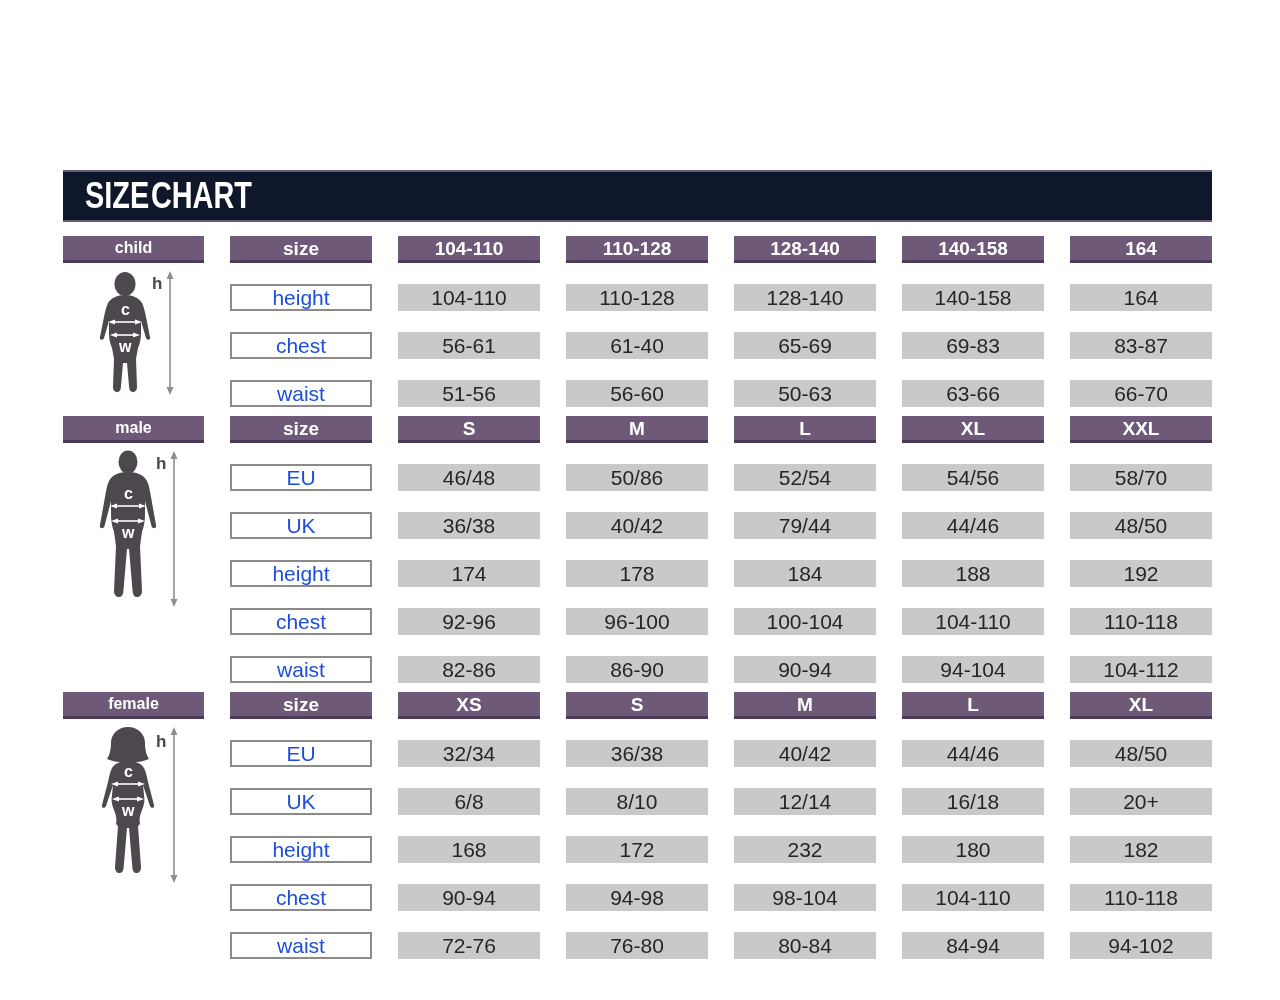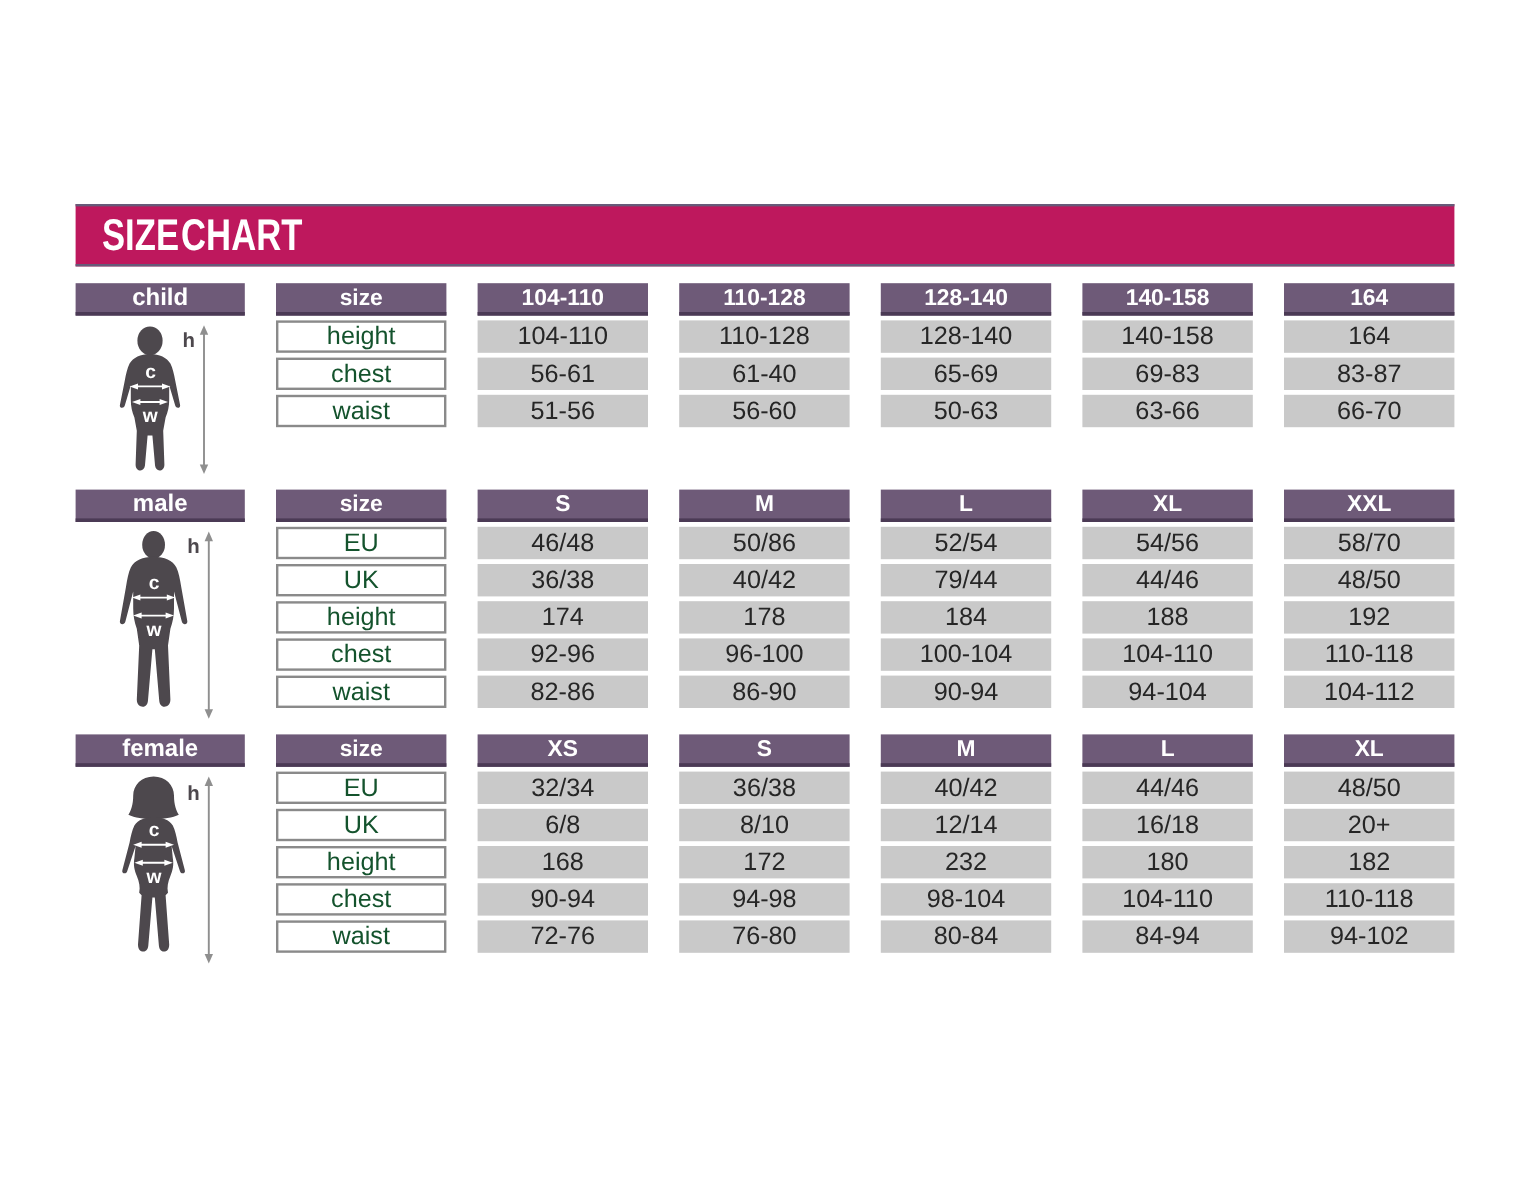--- a/index.html
+++ b/index.html
@@ -1,39 +1,39 @@
 <!DOCTYPE html>
 <html><head>
 <meta charset="utf-8">
 <style>
   html,body{margin:0;padding:0;background:#fff;}
   body{width:1280px;height:1000px;font-family:"Liberation Sans","DejaVu Sans",sans-serif;}
   .wrap{position:relative;width:1280px;height:1000px;background:#fff;overflow:hidden;}
 
-  .titlebar{position:absolute;left:63px;top:170px;width:1149px;height:52px;background:#be185d;
+  .titlebar{position:absolute;left:63px;top:170px;width:1149px;height:52px;background:#0f172a;
     border-top:2px solid #675a79;border-bottom:2px solid #675a79;box-sizing:border-box;
     display:flex;align-items:center;}
   .title-text{color:#ffffff;font-weight:700;font-size:37px;margin-left:22px;letter-spacing:0px;
     word-spacing:-8px;transform:scaleX(0.78);transform-origin:left center;white-space:nowrap;}
 
   .sections{position:absolute;left:63px;top:236px;width:1149px;display:flex;flex-direction:column;gap:9px;}
   .section{display:flex;column-gap:26px;}
   .left-col{flex:0 0 141px;width:141px;display:flex;flex-direction:column;}
   .fig{flex:1;display:flex;justify-content:center;align-items:flex-start;padding-top:6px;}
-  .rows{flex:1;display:flex;flex-direction:column;gap:4px;}
+  .rows{flex:1;display:flex;flex-direction:column;gap:21px;}
   .row{display:flex;column-gap:26px;}
   .cell{height:27px;box-sizing:border-box;display:flex;align-items:center;justify-content:center;
     line-height:1;white-space:nowrap;}
   .cell.lab{flex:0 0 142px;}
   .cell.val{flex:1 1 0;}
   .hdr{background:#6e5a78;border-bottom:3px solid #4b3a55;color:#fff;font-weight:700;font-size:19px;}
-  .white{background:#fff;border:2px solid #8a8a8a;color:#14532d;font-size:21px;}
+  .white{background:#fff;border:2px solid #8a8a8a;color:#1d4ed8;font-size:21px;}
   .gray{background:#c9c9c9;color:#262626;font-size:21px;}
   .sec-title{height:27px;box-sizing:border-box;background:#6e5a78;border-bottom:3px solid #4b3a55;
-    color:#fff;font-weight:700;font-size:20px;display:flex;align-items:center;justify-content:center;}
+    color:#fff;font-weight:700;font-size:16px;display:flex;align-items:center;justify-content:center;}
 
   svg text{font-family:"Liberation Sans","DejaVu Sans",sans-serif;}
   .sil{fill:#4d484d;}
   .harrow{stroke:#8f8f8f;stroke-width:1.6;}
   .htri{fill:#8f8f8f;}
   .warrow{stroke:#ffffff;stroke-width:1.6;}
   .wtri{fill:#ffffff;}
   .hletter{fill:#4d484d;font-weight:700;font-size:17px;}
   .bletter{fill:#ffffff;font-weight:700;font-size:16px;}
 </style>

